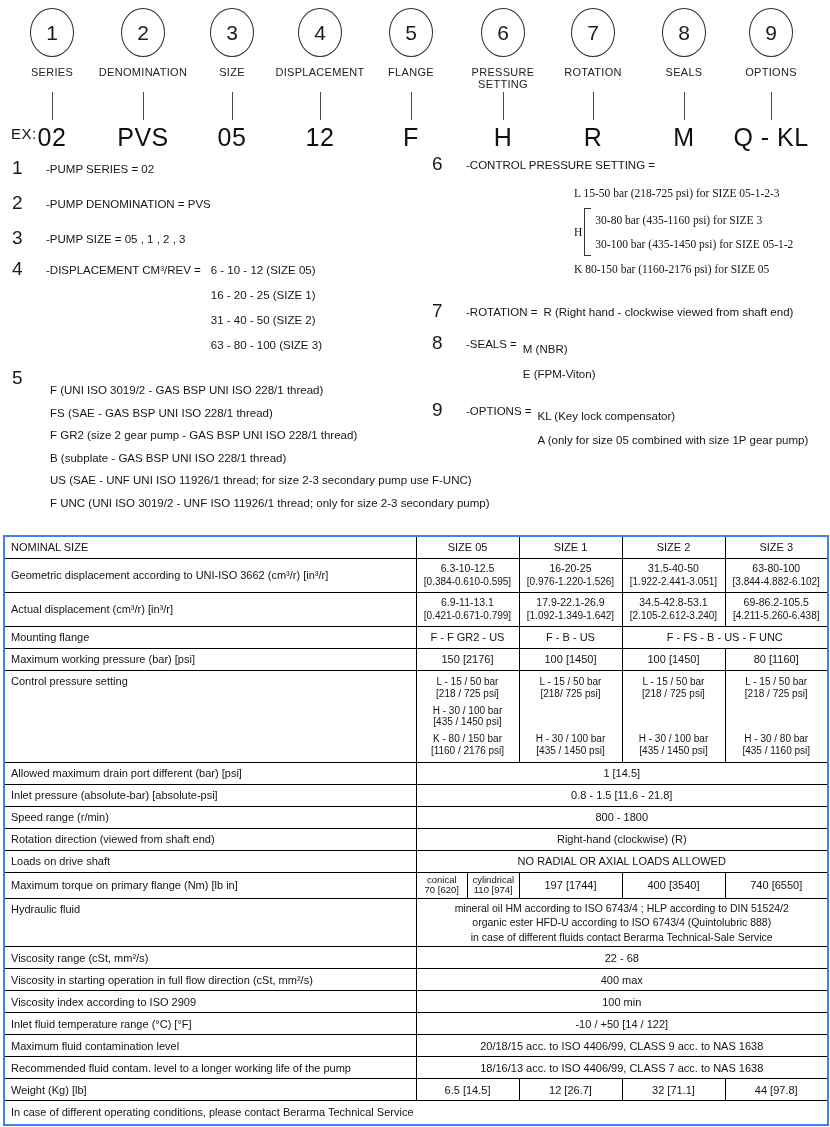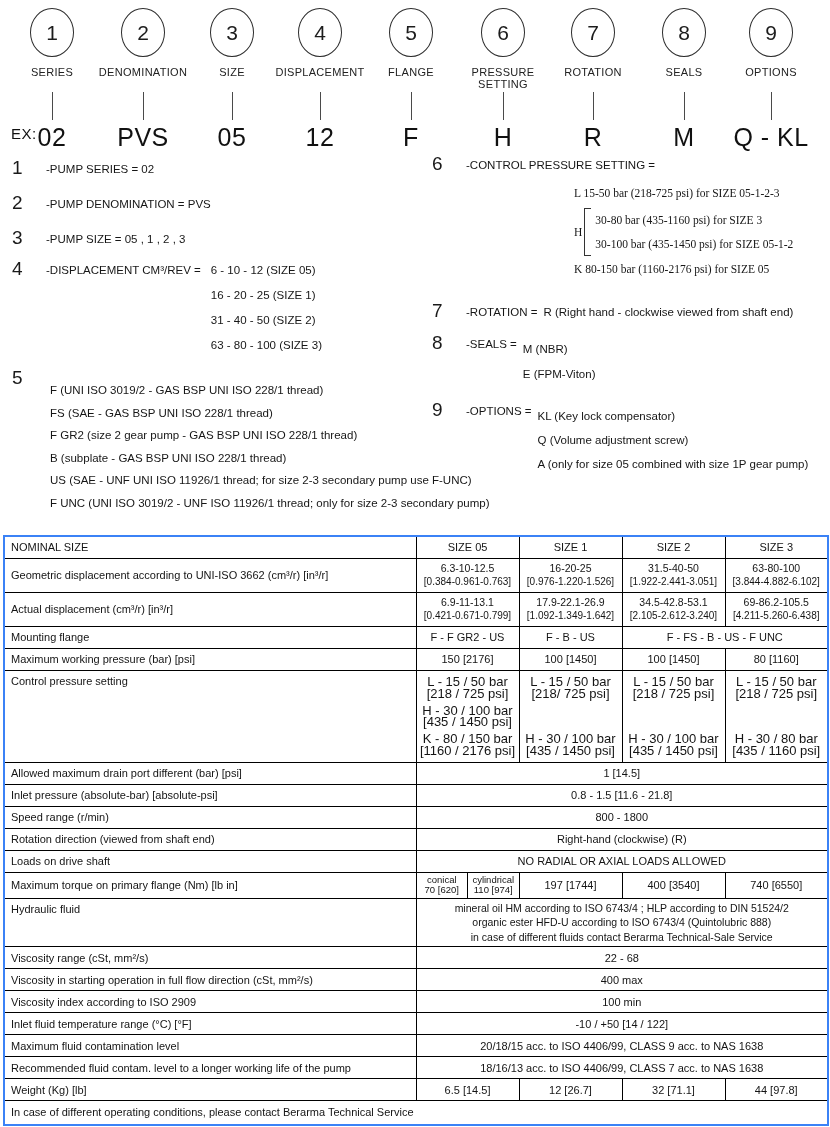--- a/index.html
+++ b/index.html
@@ -45,21 +45,21 @@
   
   table.spec { border-collapse:collapse; table-layout:fixed; width:824px; margin-left:3px; border:2px solid #3b82f6; }
   .spec td { border:1px solid #000; font-size:11px; padding:2px 6px; color:#141414; vertical-align:middle; }
   .spec .lbl { text-align:left; }
   .spec .val { text-align:center; padding:2px 1px; }
   .spec .top { vertical-align:top; padding-top:4px; }
   .h22 { height:22px; } .h24 { height:24px; } .h34 { height:34px; } .h92 { height:92px; } .h48 { height:48px; }
   .v2 .a { font-size:10.5px; line-height:13px; }
   .v2 .b { font-size:10px;  line-height:13px; }
   .cps-stack { display:flex; flex-direction:column; justify-content:space-between; height:84px; padding:2px 0; }
-  .pe { font-size:13px; line-height:11.5px; text-align:center; }
+  .pe { font-size:10px; line-height:11.5px; text-align:center; }
   .tq { padding:1px; }
   .tq div { font-size:9.5px; line-height:10.5px; }
   .fluid div { font-size:10.5px; line-height:14.5px; }
 </style>
 </head>
 <body>
 
 <div class="page">
 
   <div class="code-header">
@@ -223,21 +223,20 @@
             <div>E (FPM-Viton)</div>
           </div>
         </div>
       </div>
       <div class="li mt9">
         <span class="num">9</span>
         <div class="body inline-pair">
           <span class="pre">-OPTIONS =</span>
           <div class="stack24">
             <div>KL (Key lock compensator)</div>
-            <div>Q (Volume adjustment screw)</div>
             <div>A (only for size 05 combined with size 1P gear pump)</div>
           </div>
         </div>
       </div>
     </div>
   </div>
 
   <table class="spec">
     <colgroup>
       <col style="width:412px">
@@ -257,21 +256,21 @@
       <td class="val" colspan="2">SIZE 05</td>
       <td class="val" colspan="2">SIZE 1</td>
       <td class="val" colspan="2">SIZE 2</td>
       <td class="val" colspan="2">SIZE 3</td>
     </tr>
 
     <tr>
       <td class="lbl h34">Geometric displacement according to UNI-ISO 3662 (cm³/r) [in³/r]</td>
       <td class="val v2" colspan="2">
             <div class="a">6.3-10-12.5</div>
-            <div class="b">[0.384-0.961-0.763]</div>
+            <div class="b">[0.384-0.610-0.595]</div>
           </td>
       <td class="val v2" colspan="2">
             <div class="a">16-20-25</div>
             <div class="b">[0.976-1.220-1.526]</div>
           </td>
       <td class="val v2" colspan="2">
             <div class="a">31.5-40-50</div>
             <div class="b">[1.922-2.441-3.051]</div>
           </td>
       <td class="val v2" colspan="2">

